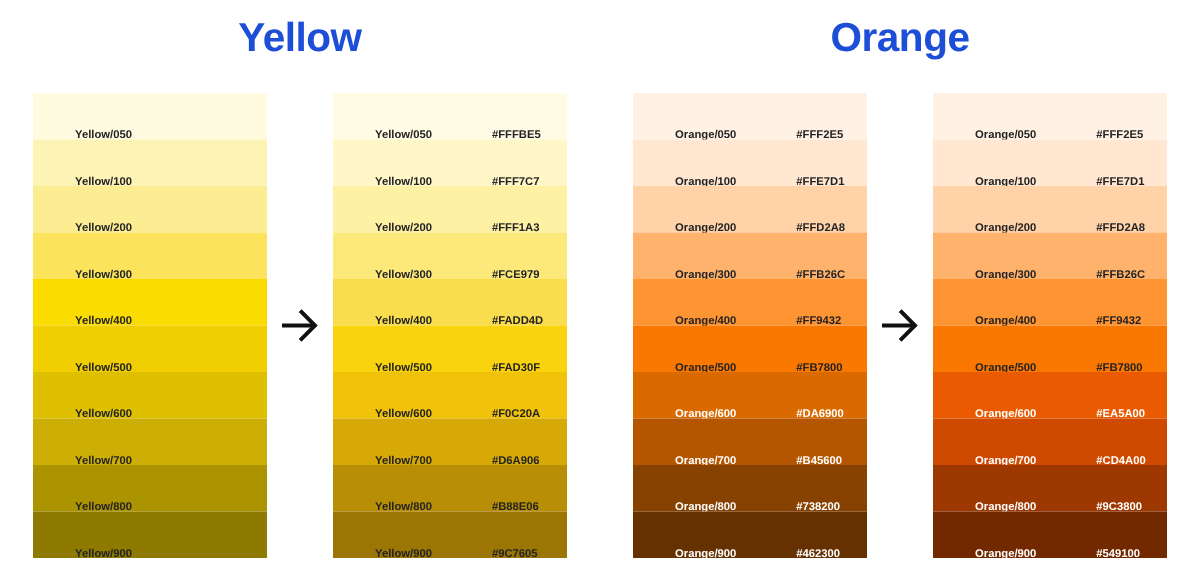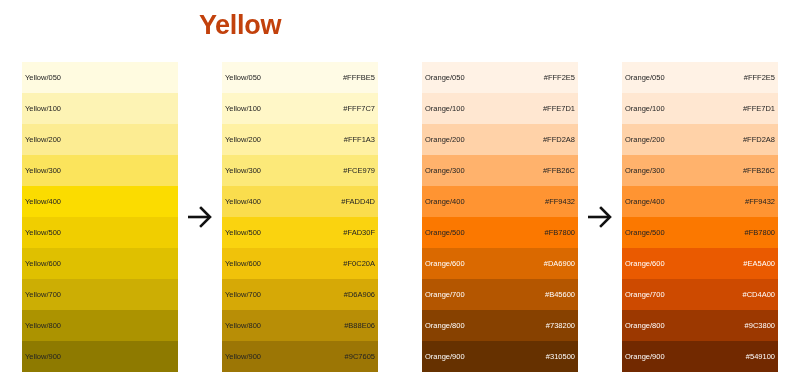--- a/index.html
+++ b/index.html
@@ -26,24 +26,23 @@
   .section-orange { left: 400px; }
 
   .section-title {
     position: absolute;
     top: 10px;
     left: 0;
     width: 400px;
     text-align: center;
     font-size: 27px;
     font-weight: bold;
-    color: #c2410c;
+    color: #1d4ed8;
     letter-spacing: -0.3px;
     font-family: "Liberation Sans", "DejaVu Sans", sans-serif;
-    margin-left: 40px;
   }
 
   .panels {
     position: absolute;
     top: 62px;
     left: 0;
     width: 400px;
     height: 310px;
   }
 
@@ -54,26 +53,26 @@
     height: 310px;
     display: flex;
     flex-direction: column;
   }
   .palette-before { left: 22px; }
   .palette-after  { left: 222px; }
 
   .swatch {
     flex: 1 1 0;
     display: flex;
-    align-items: center;
+    align-items: flex-end;
     justify-content: space-between;
-    padding: 0 3px;
+    padding: 0 28px;
     box-sizing: border-box;
     font-size: 7.5px;
-    font-weight: normal;
+    font-weight: bold;
     line-height: 1;
   }
   .swatch-name {
     white-space: nowrap;
   }
   .swatch-hex {
     white-space: nowrap;
     text-align: right;
     margin-left: 40px;
   }
@@ -176,20 +175,21 @@
         </div>
         <div class="swatch dark-text" style="background-color: rgb(156, 118, 5);">
           <span class="swatch-name">Yellow/900</span>
           <span class="swatch-hex">#9C7605</span>
         </div>
       </div>
   </div>
 </div>
 
 <div class="section section-orange">
+  <div class="section-title">Orange</div>
   <div class="panels">
     <div class="palette palette-before">
         <div class="swatch dark-text" style="background-color: rgb(255, 242, 229);">
           <span class="swatch-name">Orange/050</span>
           <span class="swatch-hex">#FFF2E5</span>
         </div>
         <div class="swatch dark-text" style="background-color: rgb(255, 231, 209);">
           <span class="swatch-name">Orange/100</span>
           <span class="swatch-hex">#FFE7D1</span>
         </div>
@@ -216,21 +216,21 @@
         <div class="swatch light-text" style="background-color: rgb(180, 86, 0);">
           <span class="swatch-name">Orange/700</span>
           <span class="swatch-hex">#B45600</span>
         </div>
         <div class="swatch light-text" style="background-color: rgb(135, 65, 0);">
           <span class="swatch-name">Orange/800</span>
           <span class="swatch-hex">#738200</span>
         </div>
         <div class="swatch light-text" style="background-color: rgb(102, 49, 0);">
           <span class="swatch-name">Orange/900</span>
-          <span class="swatch-hex">#310500</span>
+          <span class="swatch-hex">#462300</span>
         </div>
       </div>
     <div class="arrow">
       <svg width="30" height="30" viewBox="0 0 30 30" aria-hidden="true">
         <line x1="3" y1="15" x2="25" y2="15" stroke="currentColor" stroke-width="2.6"></line>
         <polyline points="16,6 25,15 16,24" fill="none" stroke="currentColor" stroke-width="2.6" stroke-linecap="square" stroke-linejoin="miter"></polyline>
       </svg>
     </div>
     <div class="palette palette-after">
         <div class="swatch dark-text" style="background-color: rgb(255, 242, 229);">

